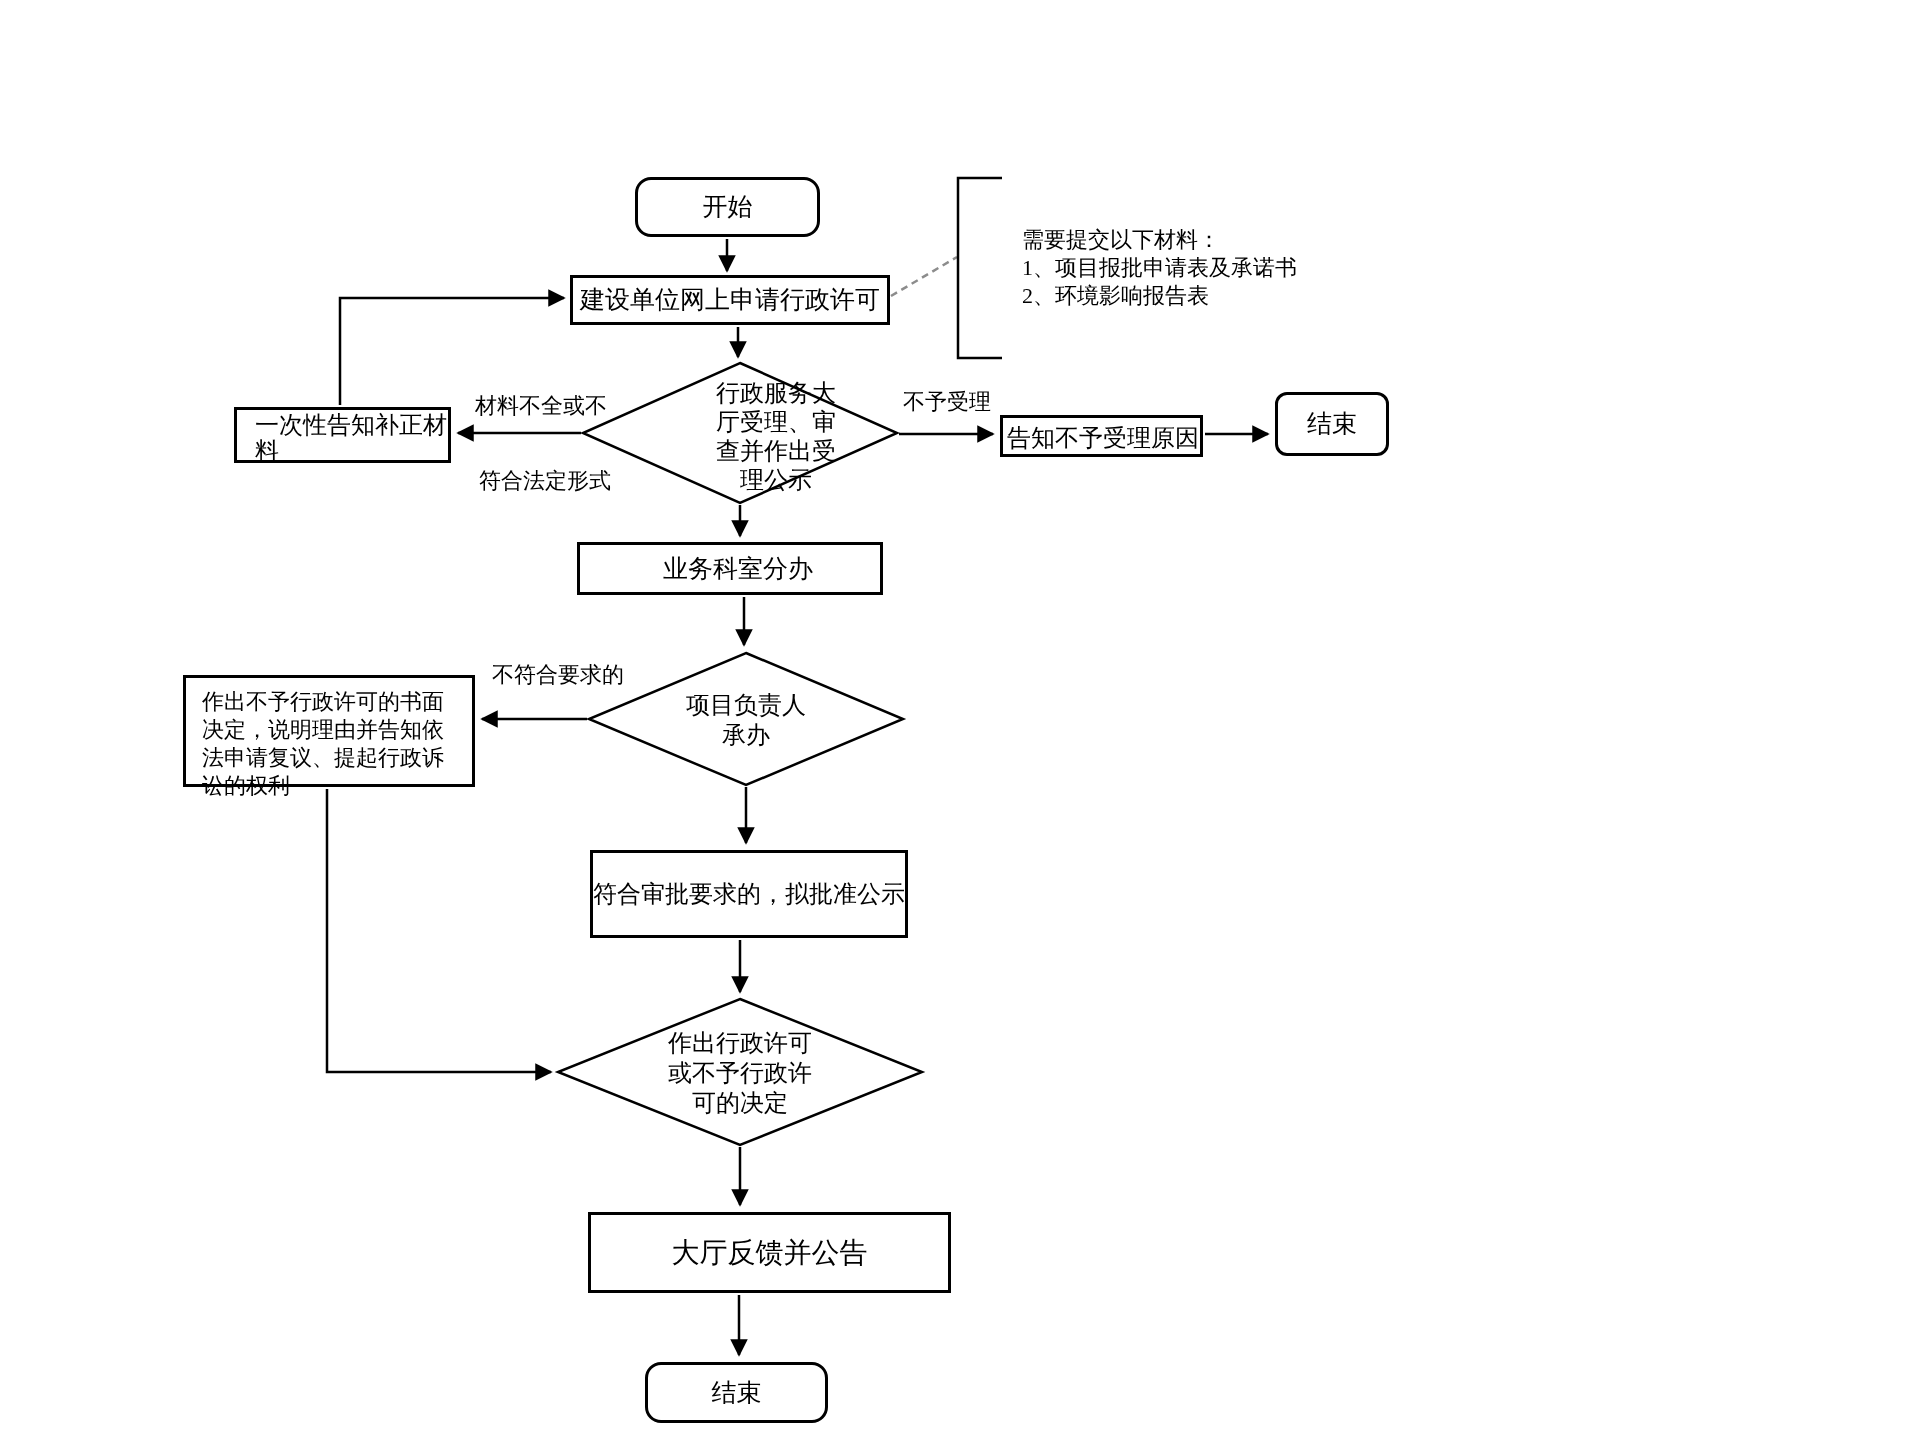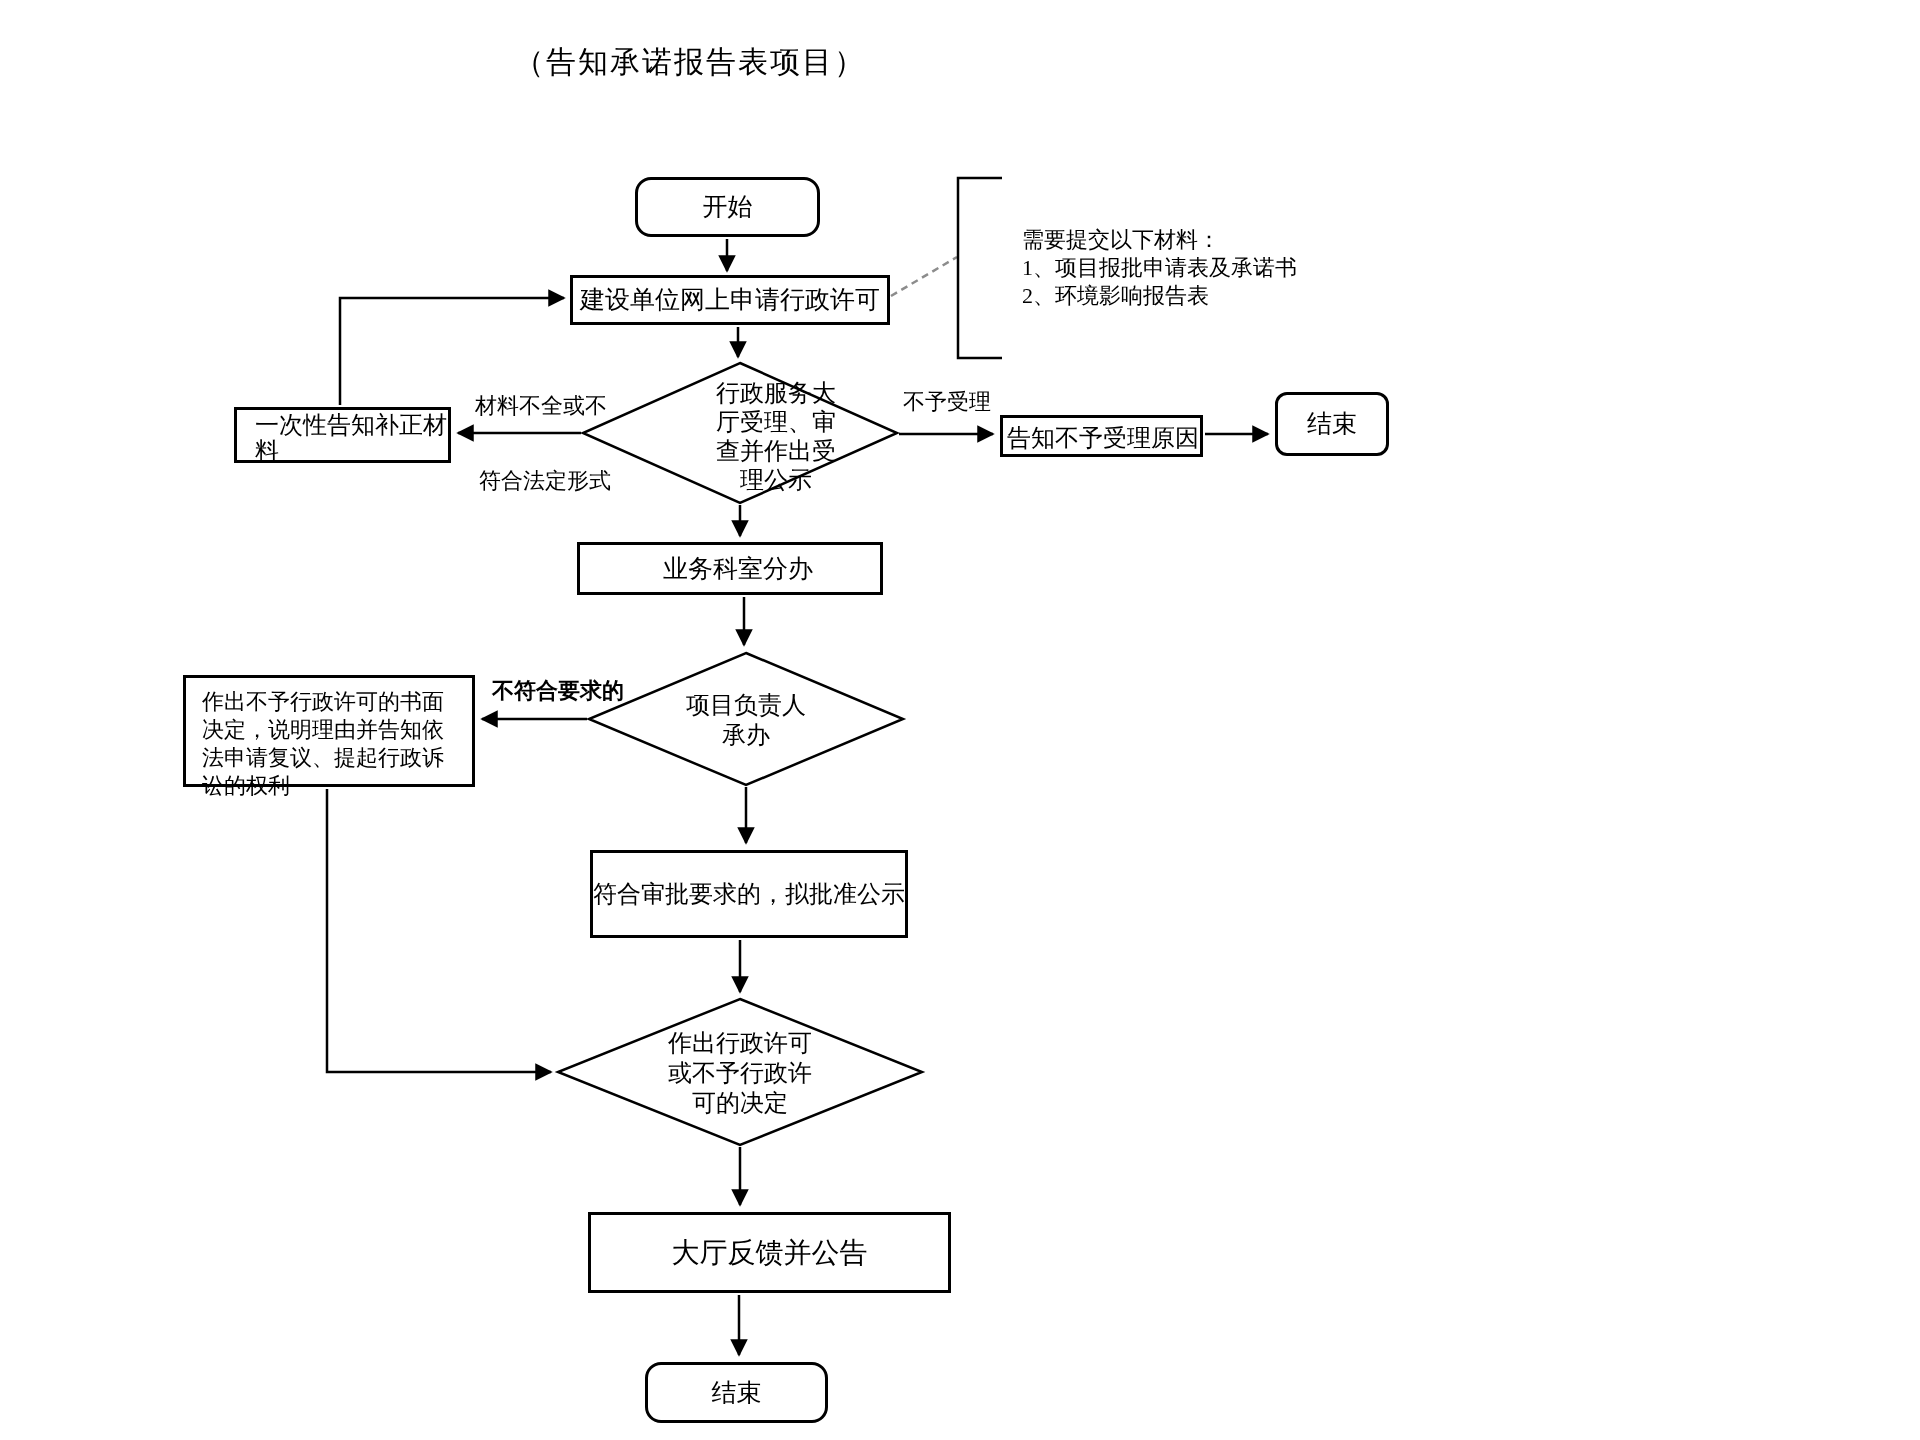--- a/index.html
+++ b/index.html
@@ -57,21 +57,20 @@
     <path d="M1002,178 H958 V358 H1002" fill="none" stroke="#000" stroke-width="2.5"></path>
 
     <g fill="#fff" stroke="#000" stroke-width="2.5">
       <polygon points="740,363 897,433 740,503 583,433"></polygon>
       <polygon points="746,653 903,719 746,785 589,719"></polygon>
       <polygon points="740,999 922,1072 740,1145 558,1072"></polygon>
     </g>
   </svg>
 
   <div class="titlewrap">
-    <div class="subtitle">（告知承诺报告表项目）</div>
   </div>
 
   <div class="node ctr rounded" style="left:635px;top:177px;width:185px;height:60px;font-size:25px;">开始</div>
 
   <div class="node ctr" style="left:570px;top:275px;width:320px;height:50px;font-size:25px;">建设单位网上申请行政许可</div>
 
   <div class="node" style="left:234px;top:407px;width:217px;height:56px;padding:2px 0 0 18px;font-size:24px;line-height:26px;">一次性告知补正材料</div>
 
   <div class="node ovf" style="left:1000px;top:415px;width:203px;height:42px;padding:6px 0 0 4px;font-size:24px;line-height:28px;">告知不予受理原因</div>
 
@@ -87,21 +86,21 @@
 
   <div class="node ctr rounded" style="left:645px;top:1362px;width:183px;height:61px;font-size:25px;">结束</div>
 
   <div class="dlabel" style="left:711px;top:379px;width:130px;">行政服务大厅受理、审查并作出受理公示</div>
   <div class="dlabel" style="left:681px;top:690px;width:130px;line-height:30px;">项目负责人承办</div>
   <div class="dlabel" style="left:664px;top:1028px;width:152px;line-height:30px;">作出行政许可或不予行政许可的决定</div>
 
   <div class="flabel" style="left:475px;top:391px;">材料不全或不</div>
   <div class="flabel" style="left:479px;top:466px;">符合法定形式</div>
   <div class="flabel" style="left:903px;top:387px;">不予受理</div>
-  <div class="flabel" style="left:492px;top:676px;font-weight:bold;">不符合要求的</div>
+  <div class="flabel" style="left:492px;top:660px;">不符合要求的</div>
 
   <div class="note" style="left:1022px;top:226px;">
     <div>需要提交以下材料：</div>
     <div>1、项目报批申请表及承诺书</div>
     <div>2、环境影响报告表</div>
   </div>
 
 </div>
 
 </body></html>

